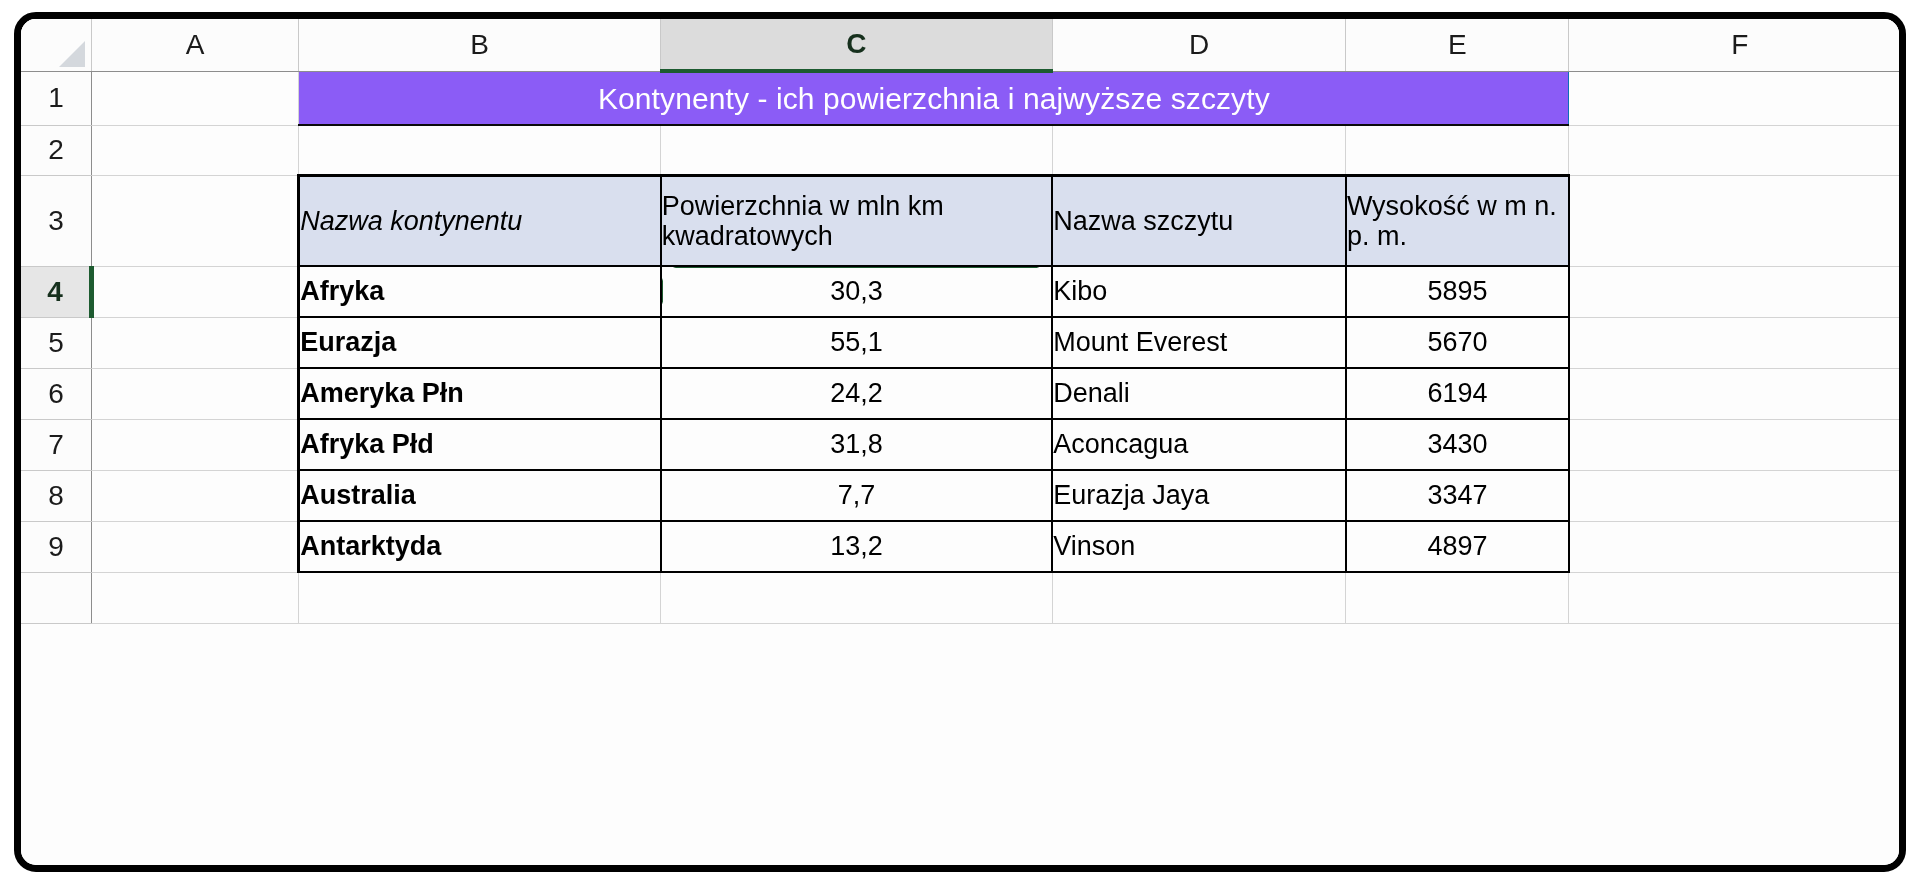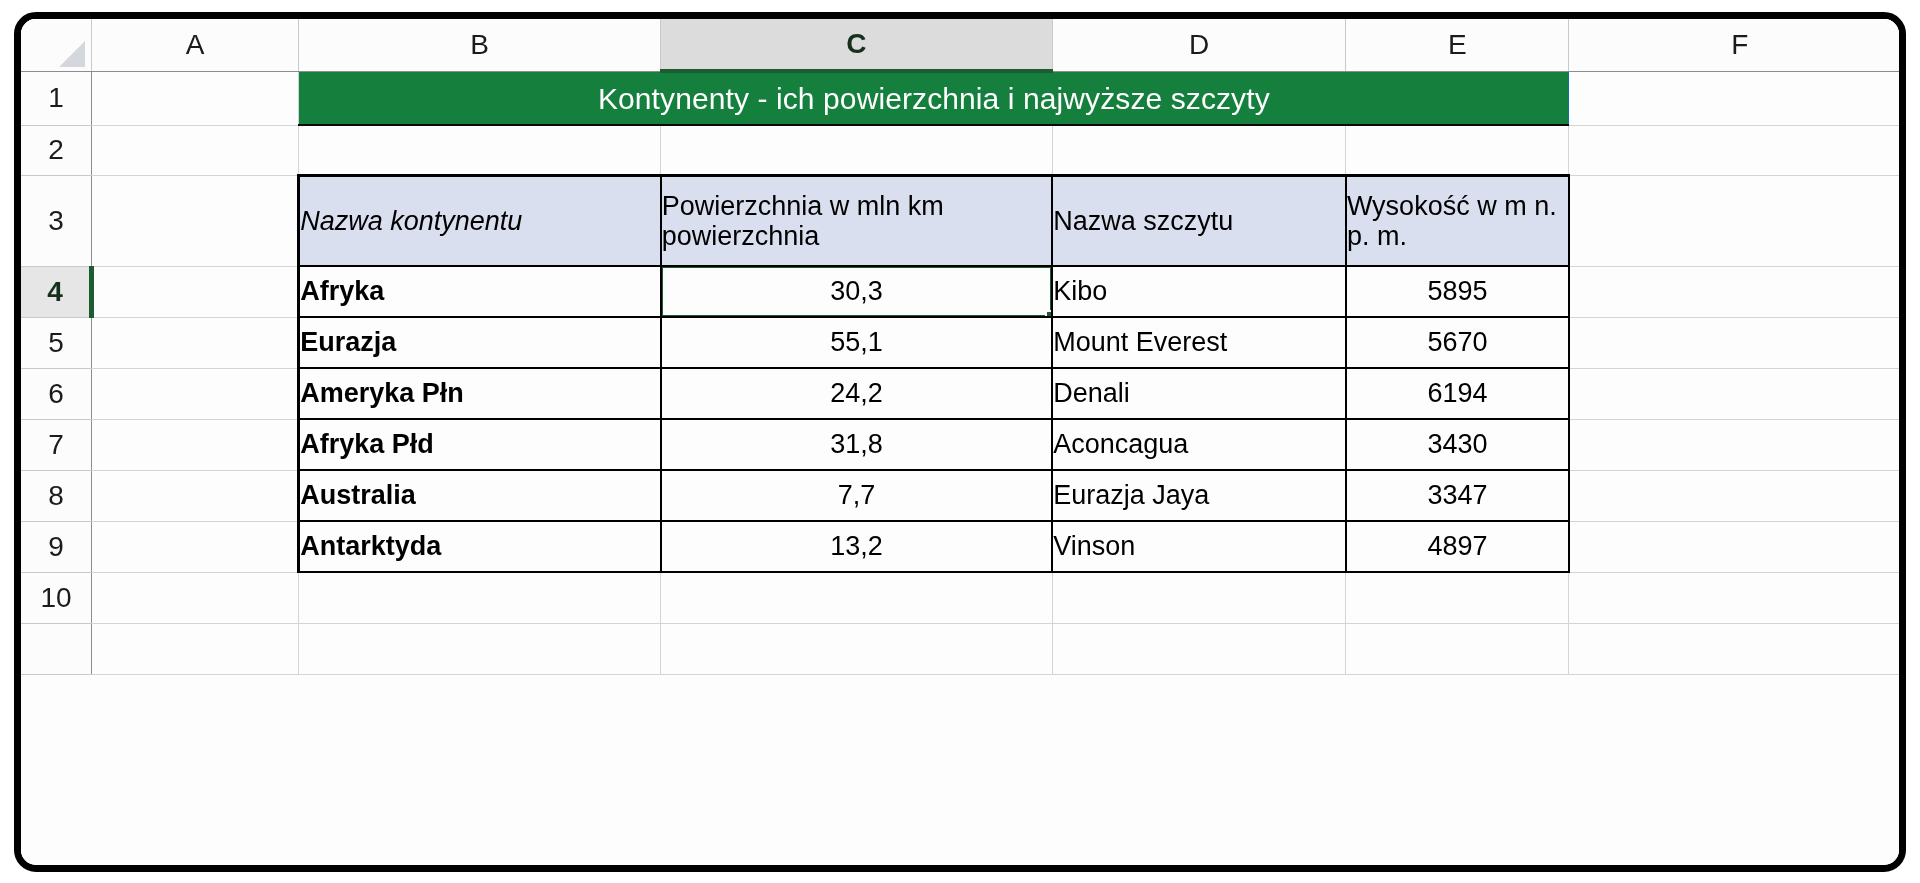--- a/index.html
+++ b/index.html
@@ -104,21 +104,21 @@
     background: #fdfdfd;
     font-size: 27px;
     color: #000000;
     padding: 0 10px;
     overflow: hidden;
     white-space: nowrap;
   }
 
   
   .title-banner {
-    background: #15803d;
+    background: #8b5cf6;
     color: #ffffff;
     font-weight: bold;
     font-size: 30px;
     text-align: center;
     border: 1px solid #0d6fb8;
     border-bottom: 2px solid #0b0b0b;
     letter-spacing: 0.1px;
   }
 
   
@@ -146,21 +146,21 @@
     border-right: 2px solid #000000;
     border-bottom: 2px solid #000000;
   }
   .tbl-head.leftedge { border-left: 3px solid #000000; font-style: italic; }
   .tbl-head.topedge  { border-top: 3px solid #000000; }
 
   .num { text-align: center; }
   .txt { text-align: left; }
 
   
-  .active-cell-wrap { position: relative; }
+  .active-cell-wrap { position: relative; border-radius: 21px; }
   .active-cell-box {
     position: absolute;
     left: -2px; top: -2px; right: -2px; bottom: -2px;
     border: 3px solid #1d5b30;
     pointer-events: none;
   }
   .fill-handle {
     position: absolute;
     right: -9px;
     bottom: -9px;
@@ -214,21 +214,21 @@
         <td class="cell"></td>
         <td class="cell"></td>
         <td class="cell"></td>
         <td class="cell"></td>
       </tr>
 
       <tr style="height:91px">
         <td class="rowhead">3</td>
         <td class="cell"></td>
         <td class="tbl-head leftedge topedge">Nazwa kontynentu</td>
-        <td class="tbl-head topedge">Powierzchnia w mln km powierzchnia</td>
+        <td class="tbl-head topedge">Powierzchnia w mln km kwadratowych</td>
         <td class="tbl-head topedge">Nazwa szczytu</td>
         <td class="tbl-head topedge">Wysokość w m n. p. m.</td>
         <td class="cell"></td>
       </tr>
 
       <tr style="height:51px">
         <td class="rowhead active">4</td>
         <td class="cell"></td>
         <td class="tbl leftedge txt">Afryka</td>
         <td class="tbl num active-cell-wrap">
@@ -284,29 +284,20 @@
       <tr style="height:51px">
         <td class="rowhead">9</td>
         <td class="cell"></td>
         <td class="tbl leftedge txt">Antarktyda</td>
         <td class="tbl num">13,2</td>
         <td class="tbl txt">Vinson</td>
         <td class="tbl num">4897</td>
         <td class="cell"></td>
       </tr>
 
-      <tr style="height:51px">
-        <td class="rowhead">10</td>
-        <td class="cell"></td>
-        <td class="cell"></td>
-        <td class="cell"></td>
-        <td class="cell"></td>
-        <td class="cell"></td>
-        <td class="cell"></td>
-      </tr>
 
 
       <tr style="height:51px">
         <td class="rowhead"></td>
         <td class="cell"></td>
         <td class="cell"></td>
         <td class="cell"></td>
         <td class="cell"></td>
         <td class="cell"></td>
         <td class="cell"></td>

